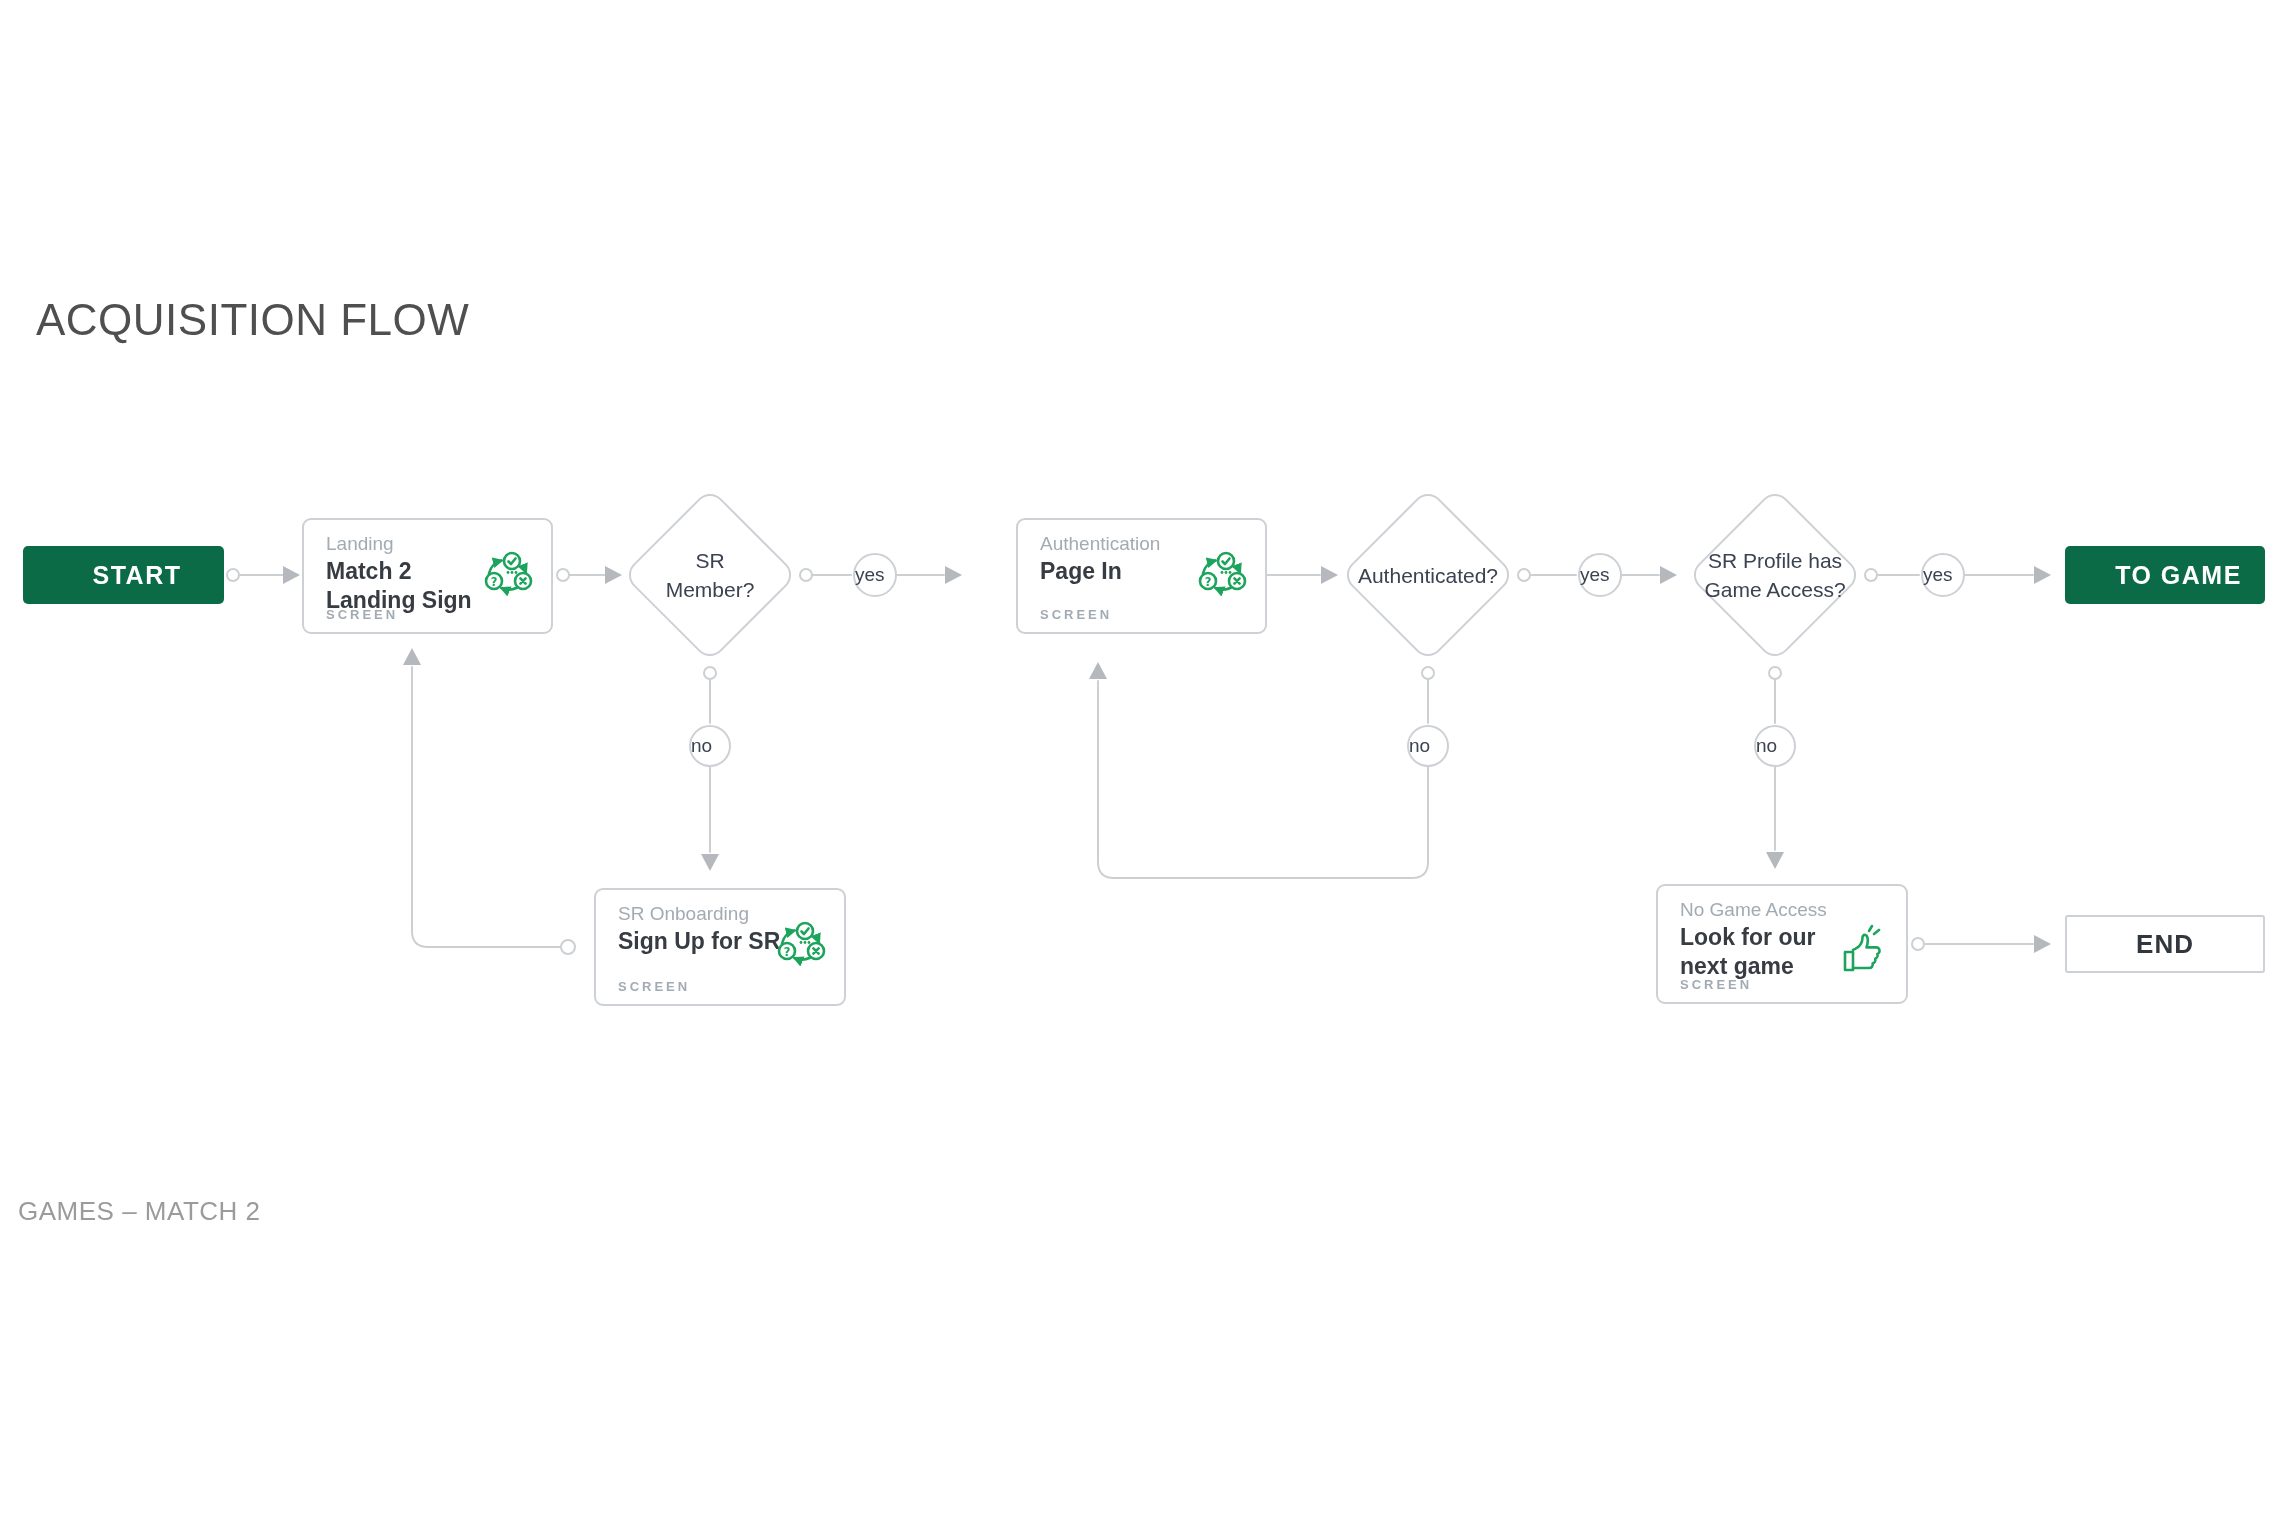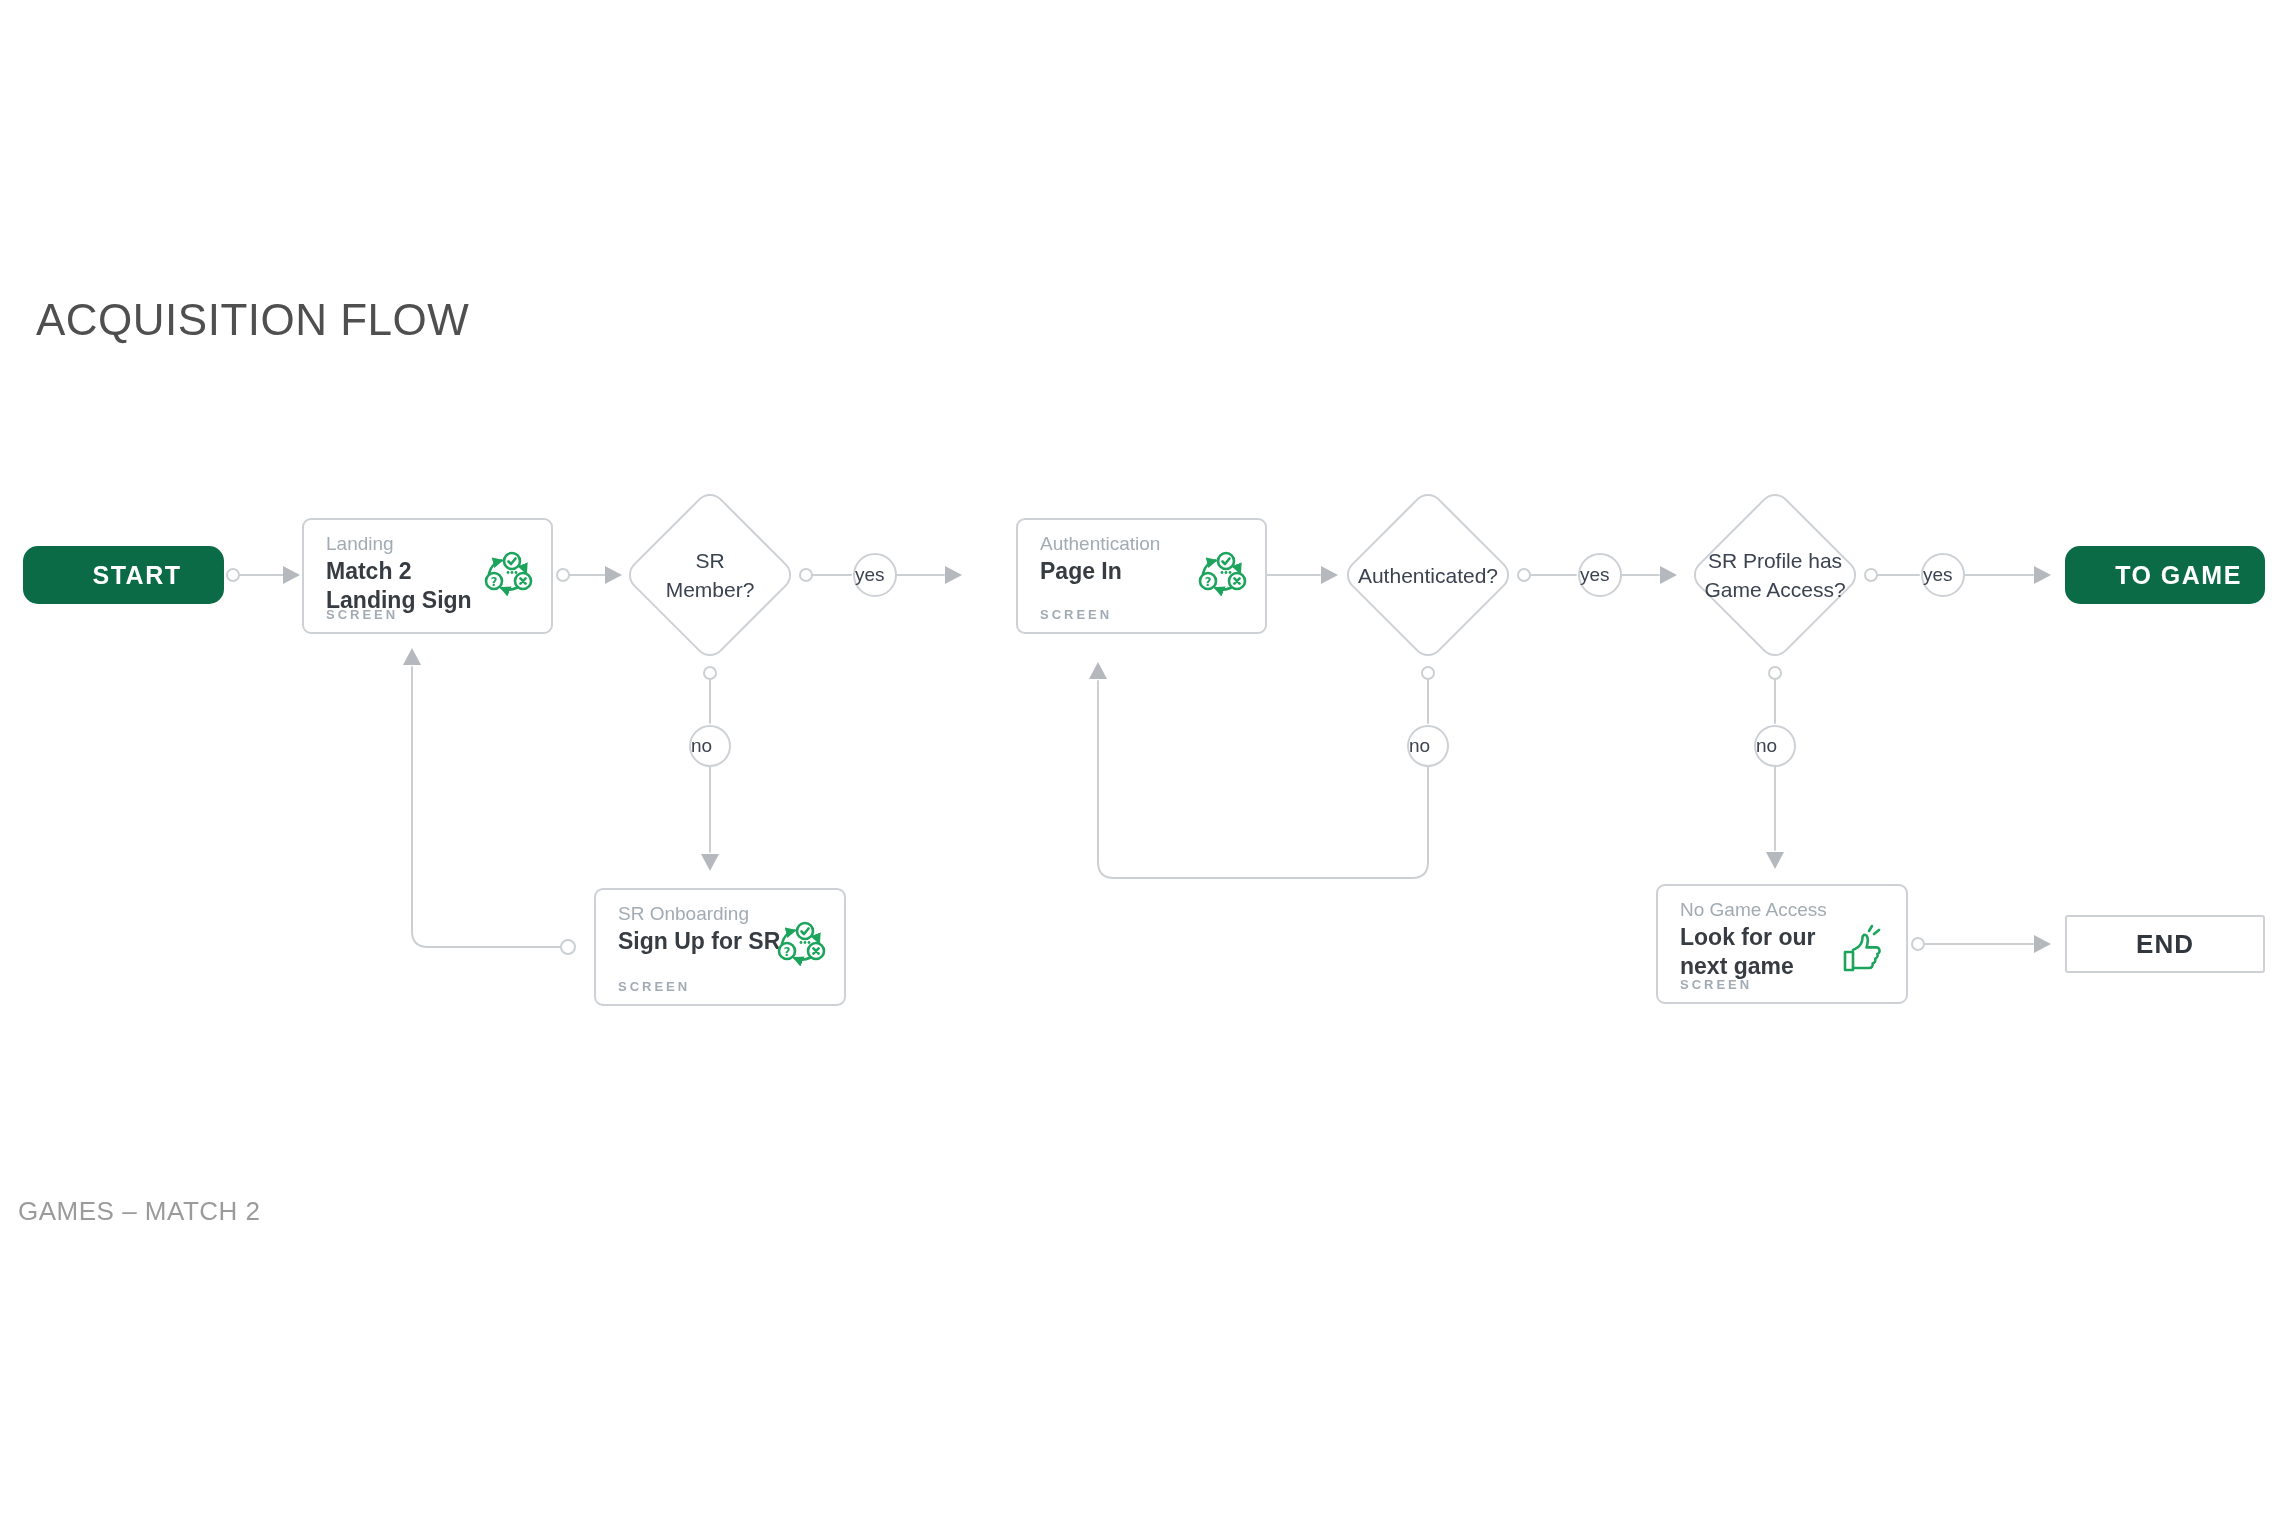--- a/index.html
+++ b/index.html
@@ -9,21 +9,21 @@
   .page-title{position:absolute;left:36px;top:295px;font-size:44px;font-weight:400;
     color:#4f4f4f;letter-spacing:0.5px;}
   .page-footer{position:absolute;left:18px;top:1196px;font-size:26px;font-weight:400;
     color:#9b9b9b;letter-spacing:0.5px;}
 
   #edges{position:absolute;left:0;top:0;z-index:1;}
 
   .node{position:absolute;z-index:2;box-sizing:border-box;}
 
   .btn{display:flex;align-items:center;justify-content:center;
-    background:#0b6b47;border-radius:15px;color:#ffffff;
+    background:#0b6b47;border-radius:5px;color:#ffffff;
     font-size:25px;font-weight:bold;letter-spacing:1.5px;padding-left:27px;}
   .endbox{display:flex;align-items:center;justify-content:center;
     background:#ffffff;border:2px solid #cdd1d5;border-radius:3px;
     color:#31373d;font-size:26px;font-weight:600;letter-spacing:1px;}
 
   .screen-card{background:#ffffff;border:2px solid #cdd1d5;border-radius:9px;}
   .card-category{position:absolute;left:22px;top:13px;font-size:19px;color:#a2abb3;}
   .card-title{position:absolute;left:22px;top:37px;font-size:23px;font-weight:bold;
     color:#363c42;line-height:29px;}
   .card-type{position:absolute;left:22px;bottom:10px;font-size:13px;font-weight:bold;

